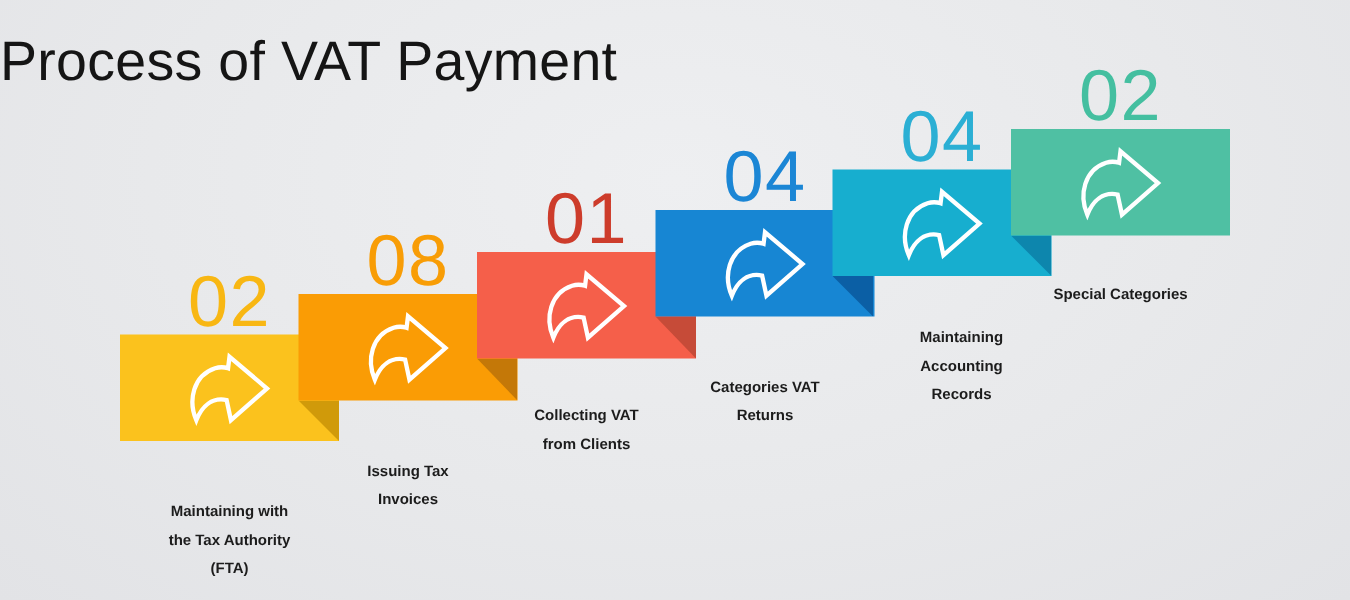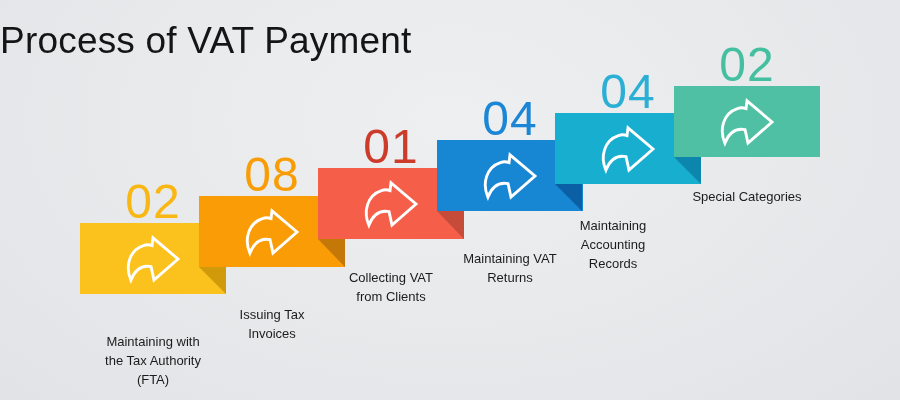--- a/index.html
+++ b/index.html
@@ -26,30 +26,30 @@
     font-size:48px;line-height:1;font-weight:400;
     letter-spacing:1px;
   }
   .step .fold{
     position:absolute;width:27px;height:28px;
     clip-path:polygon(0 0,100% 0,100% 100%);
   }
   .step .label{
     position:absolute;width:170px;
     text-align:center;white-space:pre-line;
-    font-size:13px;line-height:19px;font-weight:400;color:#1c1c1c;
+    font-size:10px;line-height:19px;font-weight:700;color:#1c1c1c;
   }
   .arrow{display:block;}
 
   
   .p0 .box{left:80px;top:223px}  .p0 .num{left:80px;top:178px}  .p0 .fold{left:199px;top:267px;height:27px} .p0 .label{left:68px;top:332px}
   .p1 .box{left:199px;top:196px} .p1 .num{left:199px;top:151px} .p1 .fold{left:318px;top:239px}             .p1 .label{left:187px;top:305px}
   .p2 .box{left:318px;top:168px} .p2 .num{left:318px;top:123px} .p2 .fold{left:437px;top:211px}             .p2 .label{left:306px;top:268px}
   .p3 .box{left:437px;top:140px} .p3 .num{left:437px;top:95px}  .p3 .fold{left:555px;top:184px;height:27px} .p3 .label{left:425px;top:249px}
-  .p4 .box{left:555px;top:113px} .p4 .num{left:555px;top:68px}  .p4 .fold{left:674px;top:157px;height:27px} .p4 .label{left:528px;top:216px}
+  .p4 .box{left:555px;top:113px} .p4 .num{left:555px;top:68px}  .p4 .fold{left:674px;top:157px;height:27px} .p4 .label{left:556px;top:216px}
   .p5 .box{left:674px;top:86px}  .p5 .num{left:674px;top:41px}                     .p5 .label{left:662px;top:187px}
 </style>
 </head>
 <body>
 
 <div class="canvas">
   <div class="title" style="color: rgb(21, 21, 21);">Process of VAT Payment</div>
 
   <div class="step p0">
     <div class="num" style="color: rgb(248, 183, 19);">02</div>
@@ -89,21 +89,21 @@
   </div>
 
   <div class="step p3">
     <div class="num" style="color: rgb(27, 134, 213);">04</div>
     <div class="box" style="background: rgb(23, 134, 211);">
       <svg class="arrow" width="58" height="50" viewBox="0 0 60 52">
           <path d="M7,48 C1,34 5,17 20,12 C23,11 26,11 29,12 L30,4 L56,26 L31,48 L28,34 C18,32 11,38 7,48 Z" fill="none" stroke="#ffffff" stroke-width="3"></path>
         </svg>
     </div>
     <div class="fold" style="background: rgb(11, 95, 165);"></div>
-    <div class="label" style="color: rgb(28, 28, 28);">Maintaining VAT
+    <div class="label" style="color: rgb(28, 28, 28);">Categories VAT
 Returns</div>
   </div>
 
   <div class="step p4">
     <div class="num" style="color: rgb(43, 175, 212);">04</div>
     <div class="box" style="background: rgb(23, 174, 207);">
       <svg class="arrow" width="58" height="50" viewBox="0 0 60 52">
           <path d="M7,48 C1,34 5,17 20,12 C23,11 26,11 29,12 L30,4 L56,26 L31,48 L28,34 C18,32 11,38 7,48 Z" fill="none" stroke="#ffffff" stroke-width="3"></path>
         </svg>
     </div>

